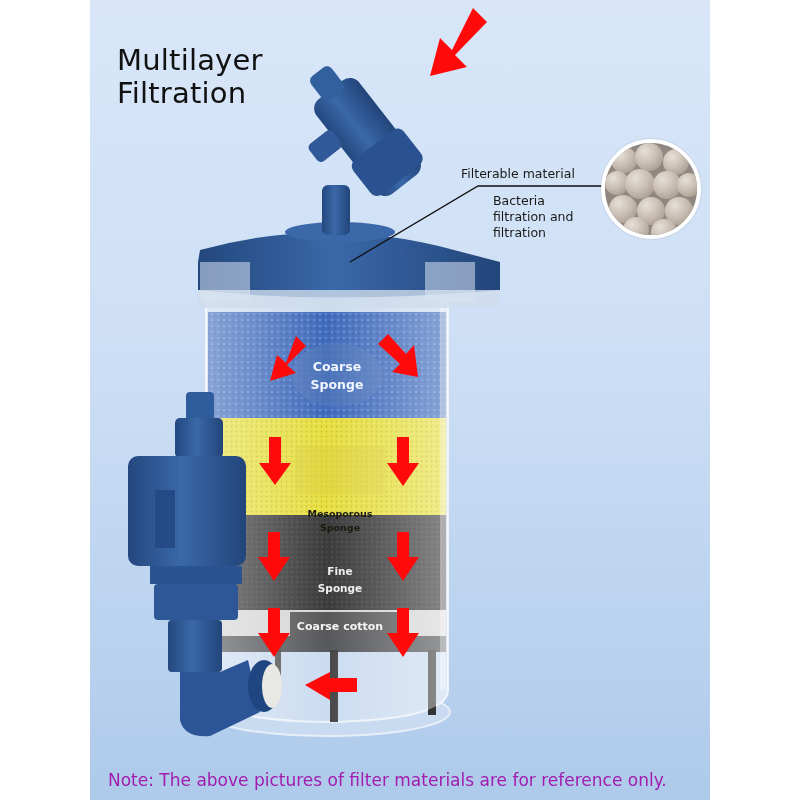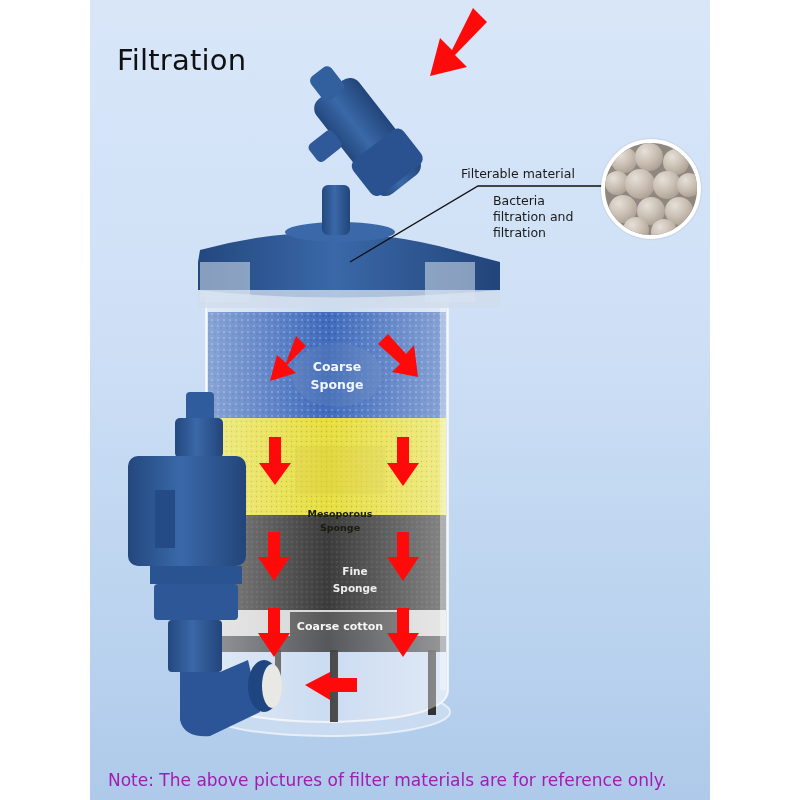--- a/index.html
+++ b/index.html
@@ -11,21 +11,21 @@
   .callout-head { position:absolute; left:461px; top:166px; font-size:12.5px; color:#1a1a1a; font-family:"DejaVu Sans", sans-serif;text-align:right; }
   .callout-sub { position:absolute; left:493px; top:193px; font-size:12.5px; line-height:16px; color:#1a1a1a; font-family:"DejaVu Sans", sans-serif; }
   .callout-sub span { display:block; }
   .note { position:absolute; left:108px; top:770px; font-size:17px; color:#a21caf; font-family:"DejaVu Sans", sans-serif; }
   .media-circle { position:absolute; left:601px; top:139px; width:100px; height:100px; border-radius:50%; border:4px solid #fff; box-sizing:border-box; overflow:hidden;
     background:#8f8780; box-shadow:0 0 2px rgba(0,0,0,0.2); }
   .ball { position:absolute; border-radius:50%; background:radial-gradient(circle at 35% 30%, #e6e0d9 0%, #c9beb2 45%, #9a8d80 100%); }
   .layer-label { position:absolute; text-align:center; font-weight:bold; font-family:"DejaVu Sans", sans-serif; }
   .lbl-coarse { left:296px; top:358px; width:82px; font-size:12.5px; line-height:18px; color:#f2f6ff;text-align:center; }
   .lbl-meso { left:290px; top:459px; width:100px; font-size:9.5px; line-height:14px; color:#1a1a10;margin-top:48px; }
-  .lbl-fine { left:310px; top:563px; width:60px; font-size:10.5px; line-height:17px; color:#eee;margin-left:15px; }
+  .lbl-fine { left:310px; top:563px; width:60px; font-size:10.5px; line-height:17px; color:#eee; }
   .lbl-cotton { left:290px; top:620px; width:100px; font-size:11px; color:#f5f5f5; }
   svg { position:absolute; left:0; top:0; }
 </style>
 </head>
 <body>
 
 <div class="panel"></div>
 
 <svg width="800" height="800" viewBox="0 0 800 800">
   <defs>
@@ -113,20 +113,21 @@
     <polygon points="397,532 409,532 409,557 419,557 403,581 387,557 397,557"></polygon>
     <polygon points="268,608 280,608 280,633 290,633 274,657 258,633 268,633"></polygon>
     <polygon points="397,608 409,608 409,633 419,633 403,657 387,633 397,633"></polygon>
     <polygon points="357,678 357,692 330,692 330,700 305,685 330,672 330,678"></polygon>
   </g>
 
   <polyline points="350,262 478,186 604,186" fill="none" stroke="#111" stroke-width="1.3"></polyline>
 </svg>
 
 <div class="title">
+  <span>Multilayer</span>
   <span>Filtration</span>
 </div>
 
 <div class="callout-head">Filterable material</div>
 <div class="callout-sub">
   <span>Bacteria</span>
   <span>filtration and</span>
   <span>filtration</span>
 </div>
 <div class="media-circle">

